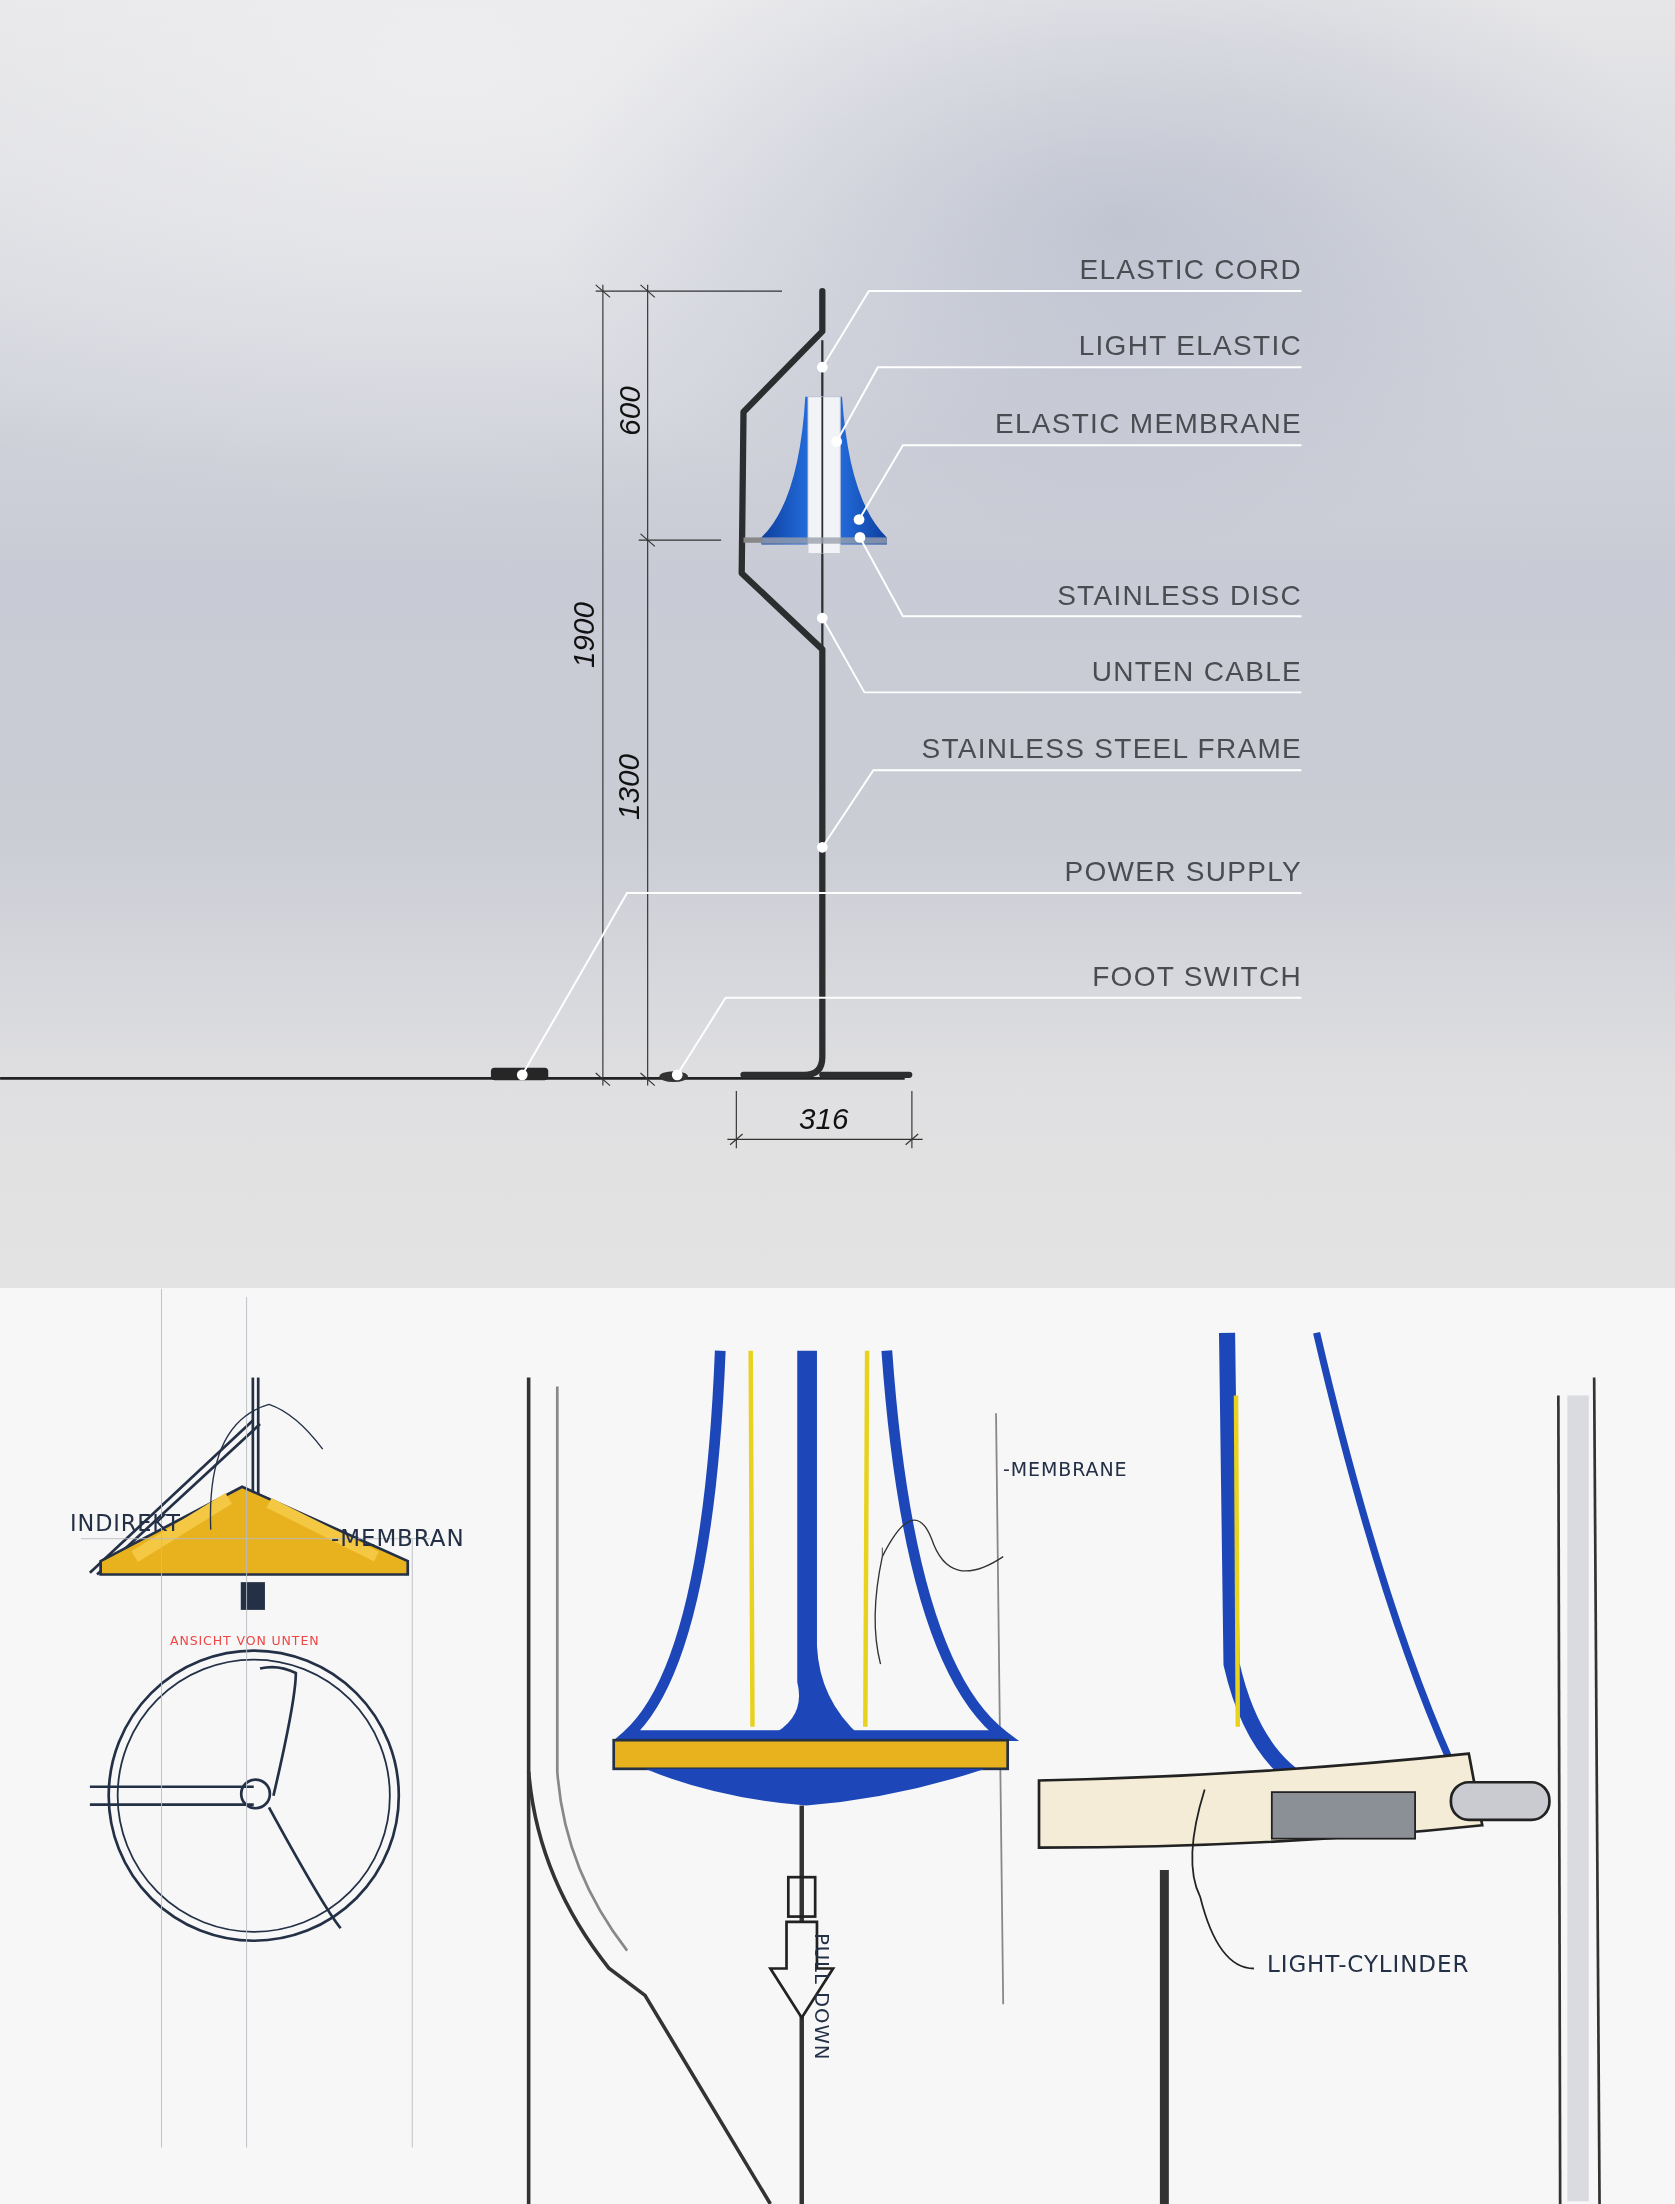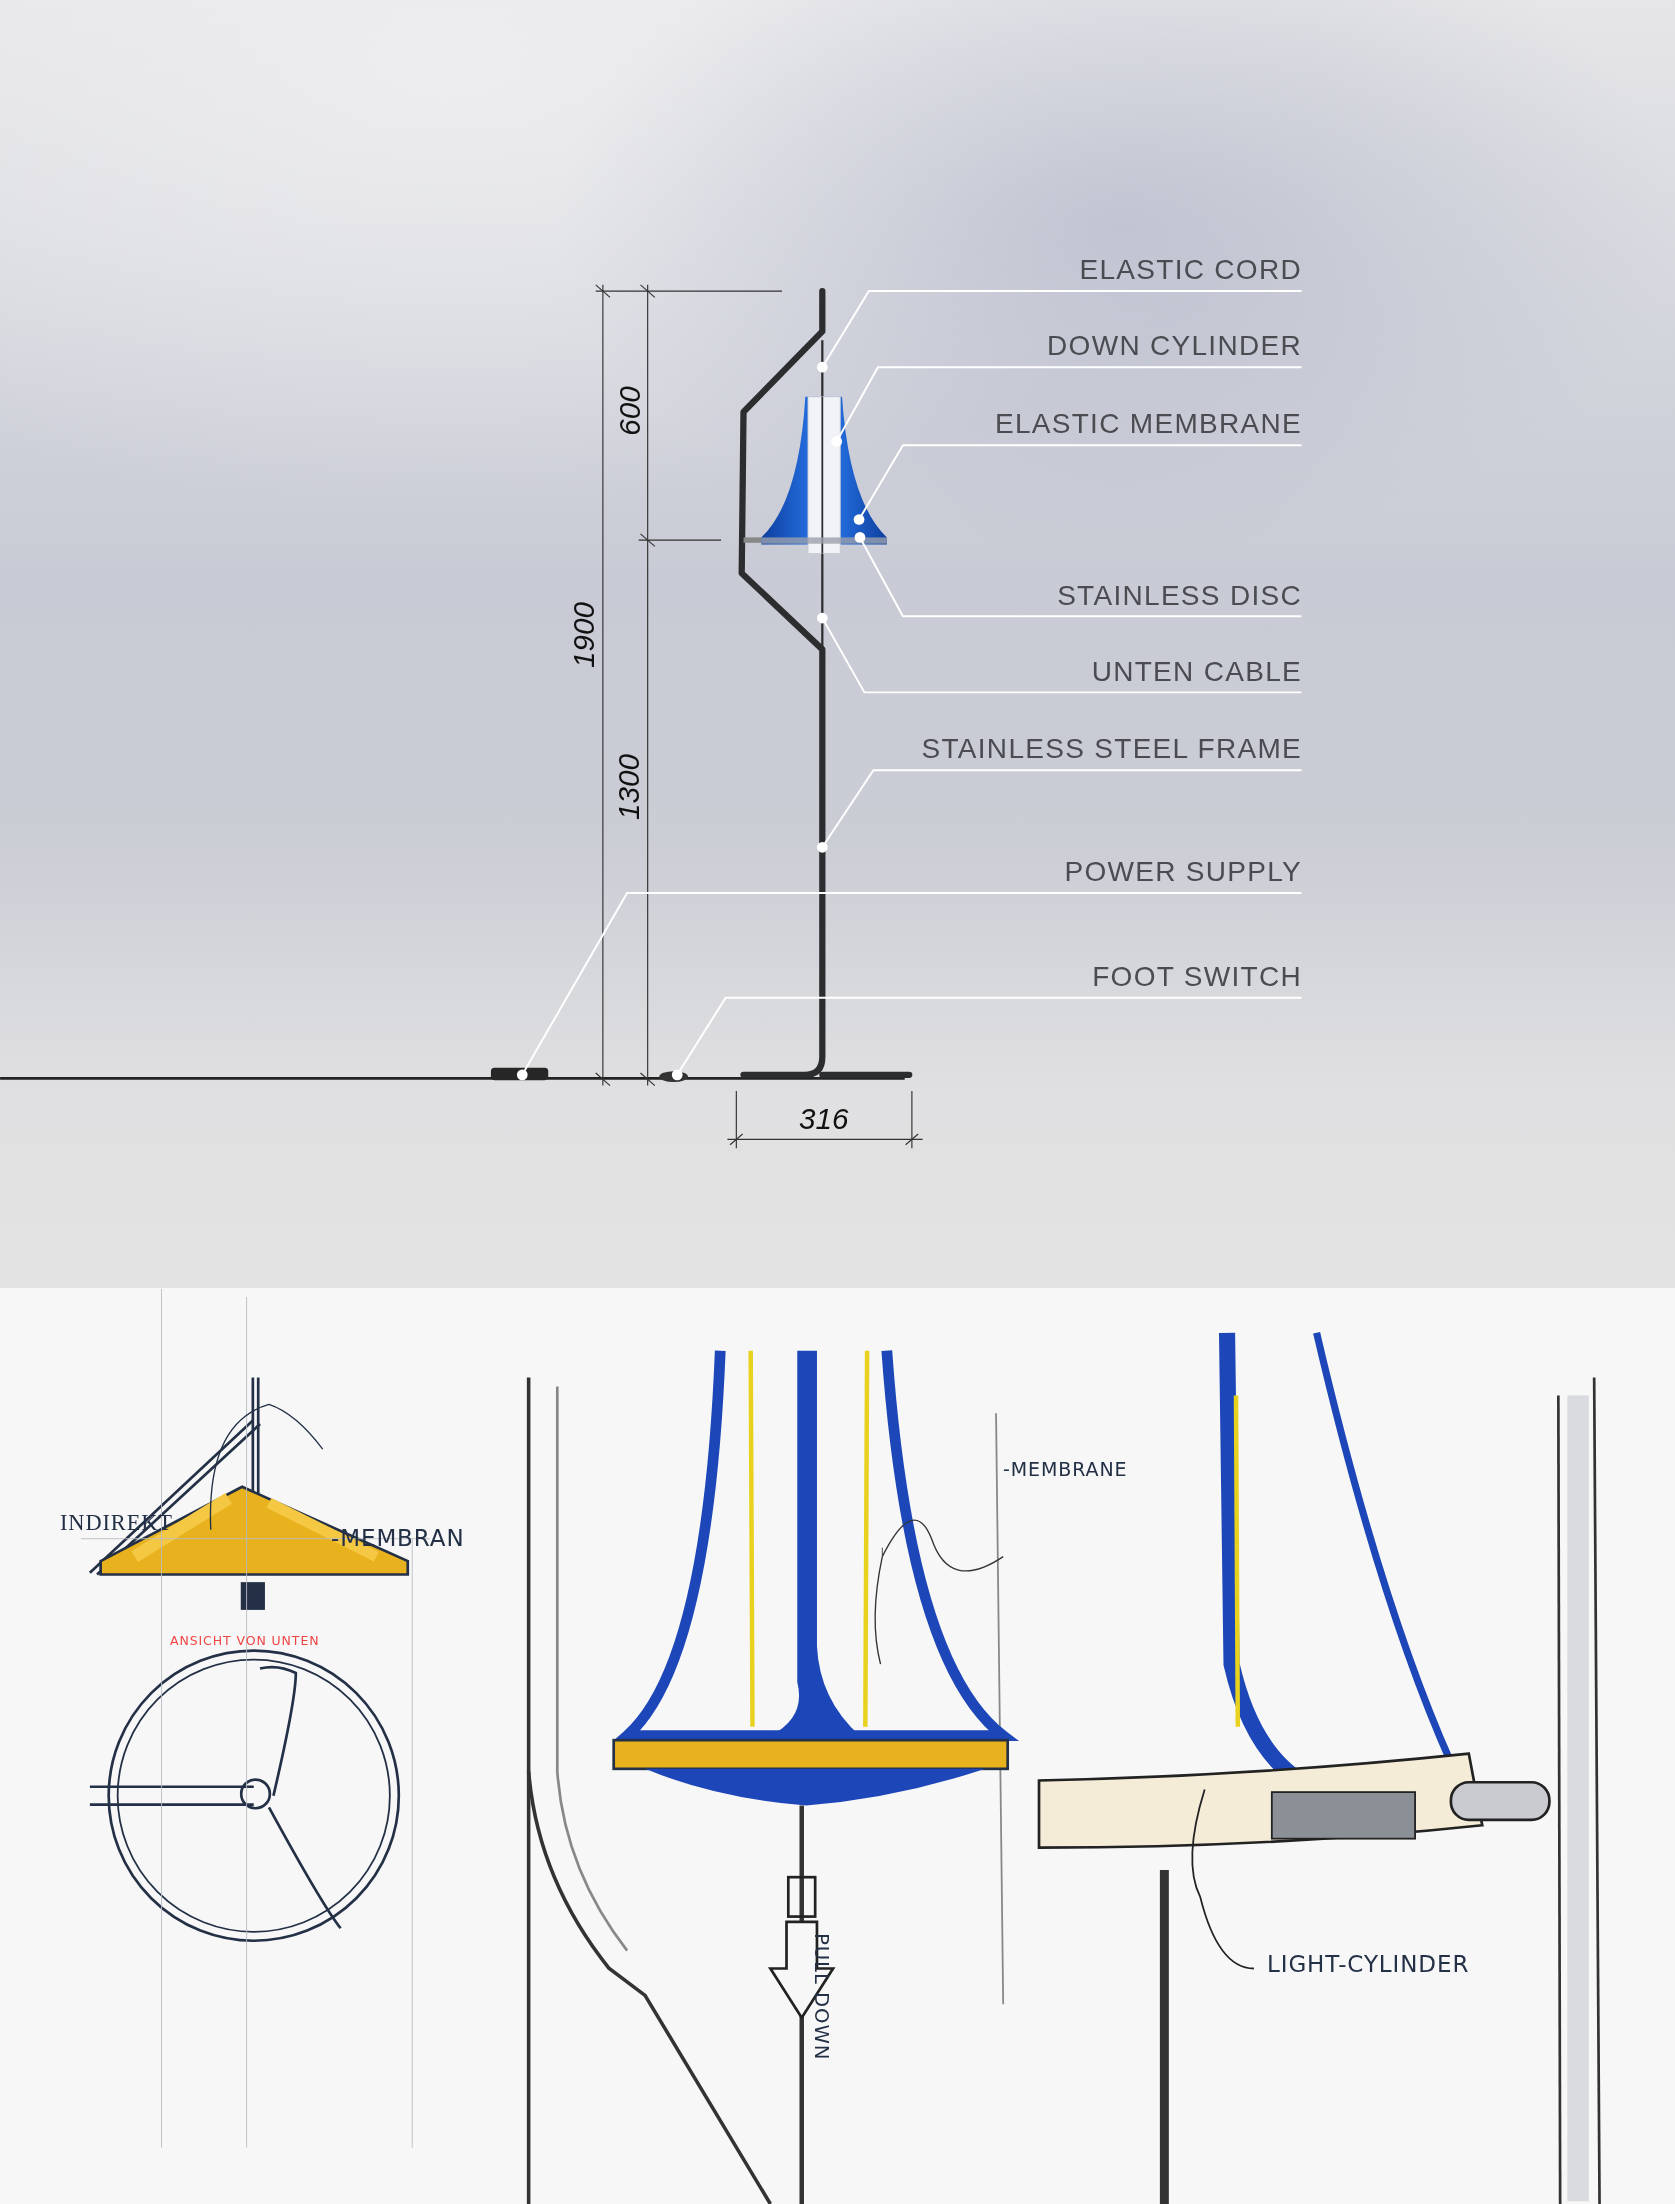--- a/index.html
+++ b/index.html
@@ -90,21 +90,21 @@
       <circle cx="960" cy="600" r="6"></circle>
       <circle cx="918" cy="690" r="6"></circle>
       <circle cx="918" cy="946" r="6"></circle>
       <circle cx="583" cy="1200" r="6"></circle>
       <circle cx="756" cy="1200" r="6"></circle>
     </g>
   </svg>
 
   <div style="position:absolute; left:896px; top:0; width:406px; height:1024px;">
     <div class="label" style="top:254px">ELASTIC CORD</div>
-    <div class="label" style="top:330px">DOWN CYLINDER</div>
+    <div class="label" style="top:330px">LIGHT ELASTIC</div>
     <div class="label" style="top:408px">ELASTIC MEMBRANE</div>
     <div class="label" style="top:580px">STAINLESS DISC</div>
     <div class="label" style="top:656px">UNTEN CABLE</div>
     <div class="label" style="top:733px">STAINLESS STEEL FRAME</div>
     <div class="label" style="top:856px">POWER SUPPLY</div>
     <div class="label" style="top:961px">FOOT SWITCH</div>
   </div>
 
   <div class="dim rot" style="left:605px; top:394px">600</div>
   <div class="dim rot" style="left:551px; top:618px">1900</div>
@@ -168,20 +168,20 @@
       <path d="M 1470 50 Q 1540 350 1620 530" stroke="#1d46b8" stroke-width="8" fill="none"></path>
       <line x1="1380" y1="120" x2="1382" y2="490" stroke="#e8d21e" stroke-width="5"></line>
       <path d="M 1160 550 Q 1400 545 1640 520 L 1655 600 Q 1420 625 1160 625 Z" fill="#f4ecd6" stroke="#222" stroke-width="3"></path>
       <rect x="1420" y="563" width="160" height="52" fill="#8b8f96" stroke="#222" stroke-width="2"></rect>
       <rect x="1620" y="552" width="110" height="42" rx="20" fill="#c9cbd1" stroke="#222" stroke-width="3"></rect>
       <line x1="1300" y1="650" x2="1300" y2="1023" stroke="#333" stroke-width="10"></line>
     </g>
     <path d="M 1345 560 Q 1320 640 1340 680 Q 1360 760 1400 760" stroke="#222" stroke-width="2" fill="none"></path>
   </svg>
 
-  <div class="hand" style="left:60px; top:222px; font-size:22.4px;font-family:Liberation Serif, serif;">INDIREKT</div>
+  <div class="hand" style="left:70px; top:222px; font-size:22.4px;">INDIREKT</div>
   <div class="hand" style="left:331px; top:237px; font-size:23px;">-MEMBRAN</div>
   <div class="hand" style="left:170px; top:345px; font-size:12.5px; color:#ef4444;">ANSICHT VON UNTEN</div>
   <div class="hand" style="left:1003px; top:170px; font-size:19px;">-MEMBRANE</div>
   <div class="hand" style="left:833px; top:645px; font-size:19.7px; transform:rotate(90deg); transform-origin:left top;">PULL DOWN</div>
   <div class="hand" style="left:1267px; top:663px; font-size:23px;">LIGHT-CYLINDER</div>
 </div>
 
 
 </body></html>

